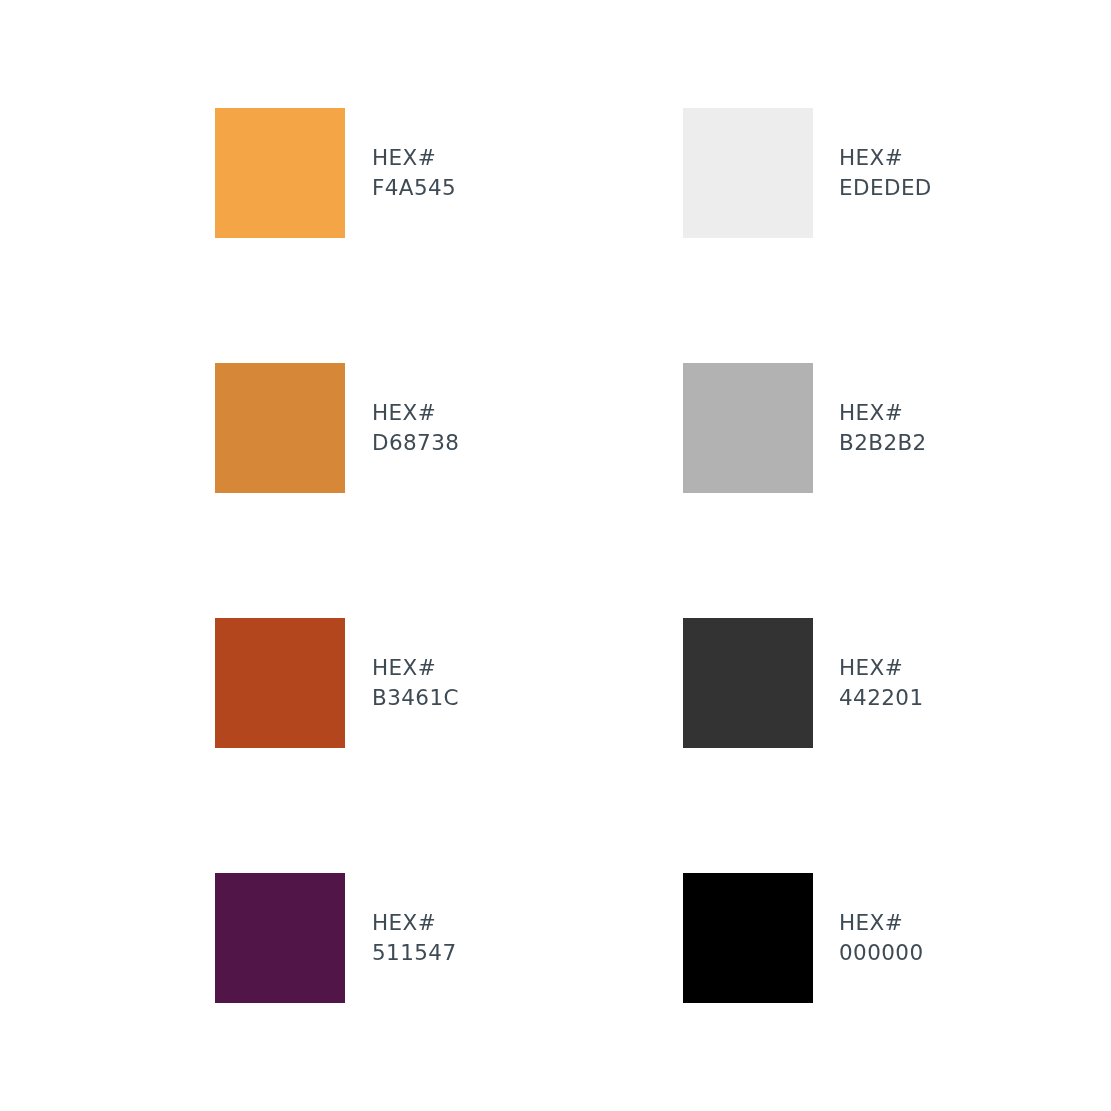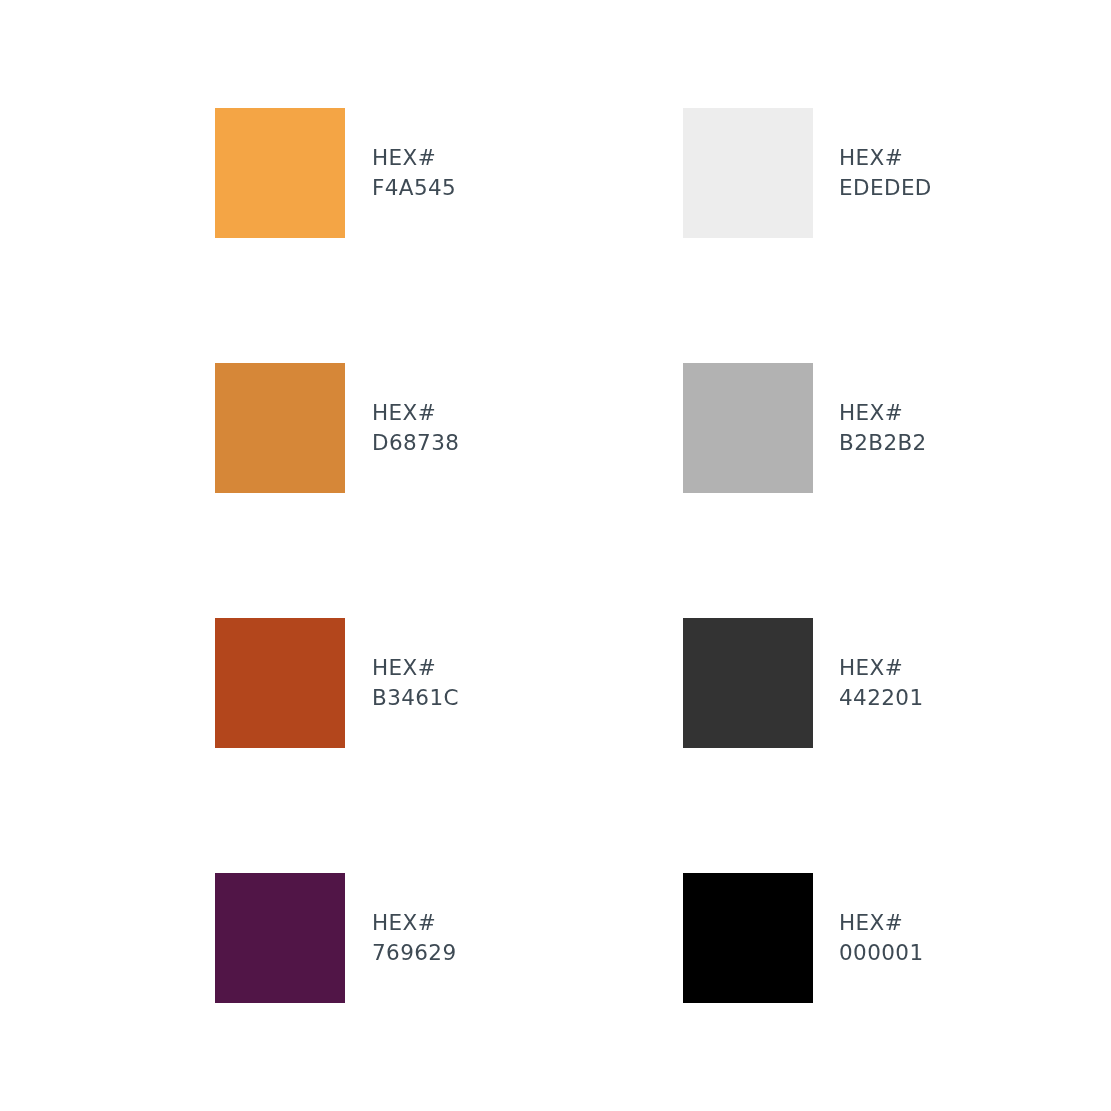--- a/index.html
+++ b/index.html
@@ -122,26 +122,26 @@
       <div class="swatch-caption" style="color: rgb(62, 74, 84);">
         <span class="caption-line">HEX#</span>
         <span class="caption-line">442201</span>
       </div>
     </div>
 
     <div class="swatch-cell col-left">
       <span class="swatch-chip" style="background: rgb(81, 21, 71);"></span>
       <div class="swatch-caption" style="color: rgb(62, 74, 84);">
         <span class="caption-line">HEX#</span>
-        <span class="caption-line">769629</span>
+        <span class="caption-line">511547</span>
       </div>
     </div>
 
     <div class="swatch-cell col-right">
       <span class="swatch-chip" style="background: rgb(0, 0, 0);"></span>
       <div class="swatch-caption" style="color: rgb(62, 74, 84);">
         <span class="caption-line">HEX#</span>
-        <span class="caption-line">000001</span>
+        <span class="caption-line">000000</span>
       </div>
     </div>
 
   </div>
 </div>
 
 </body></html>

